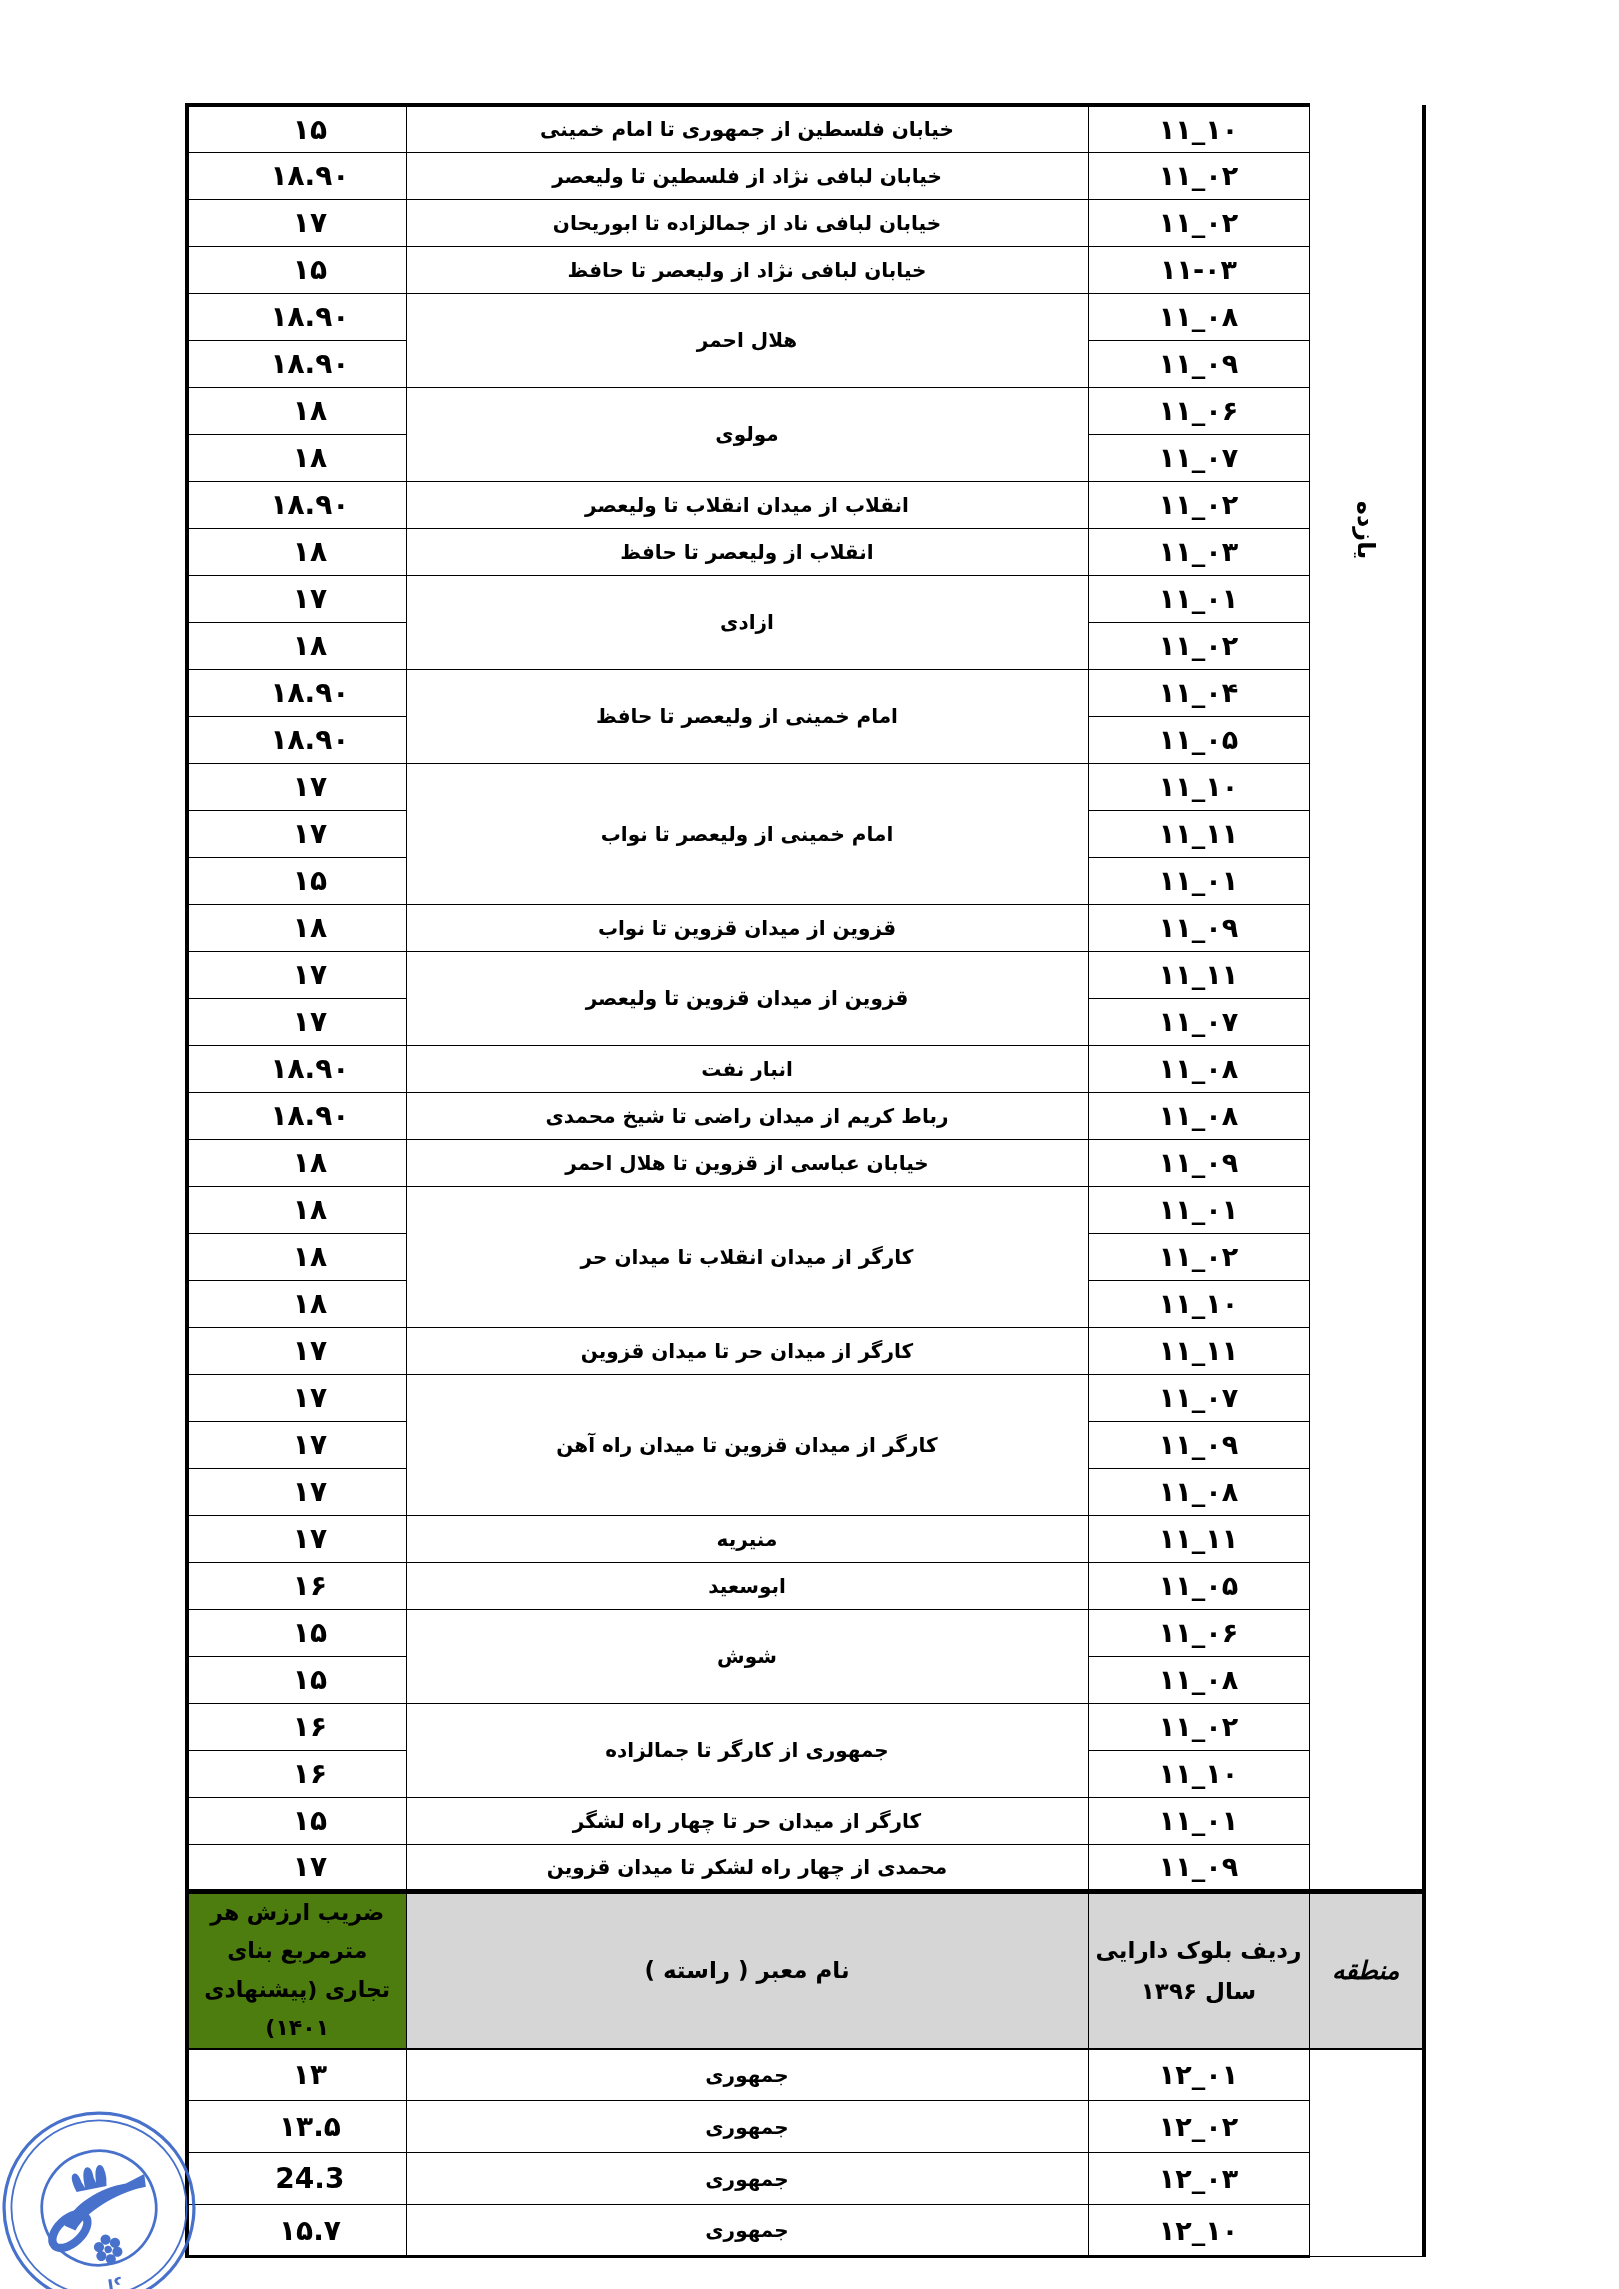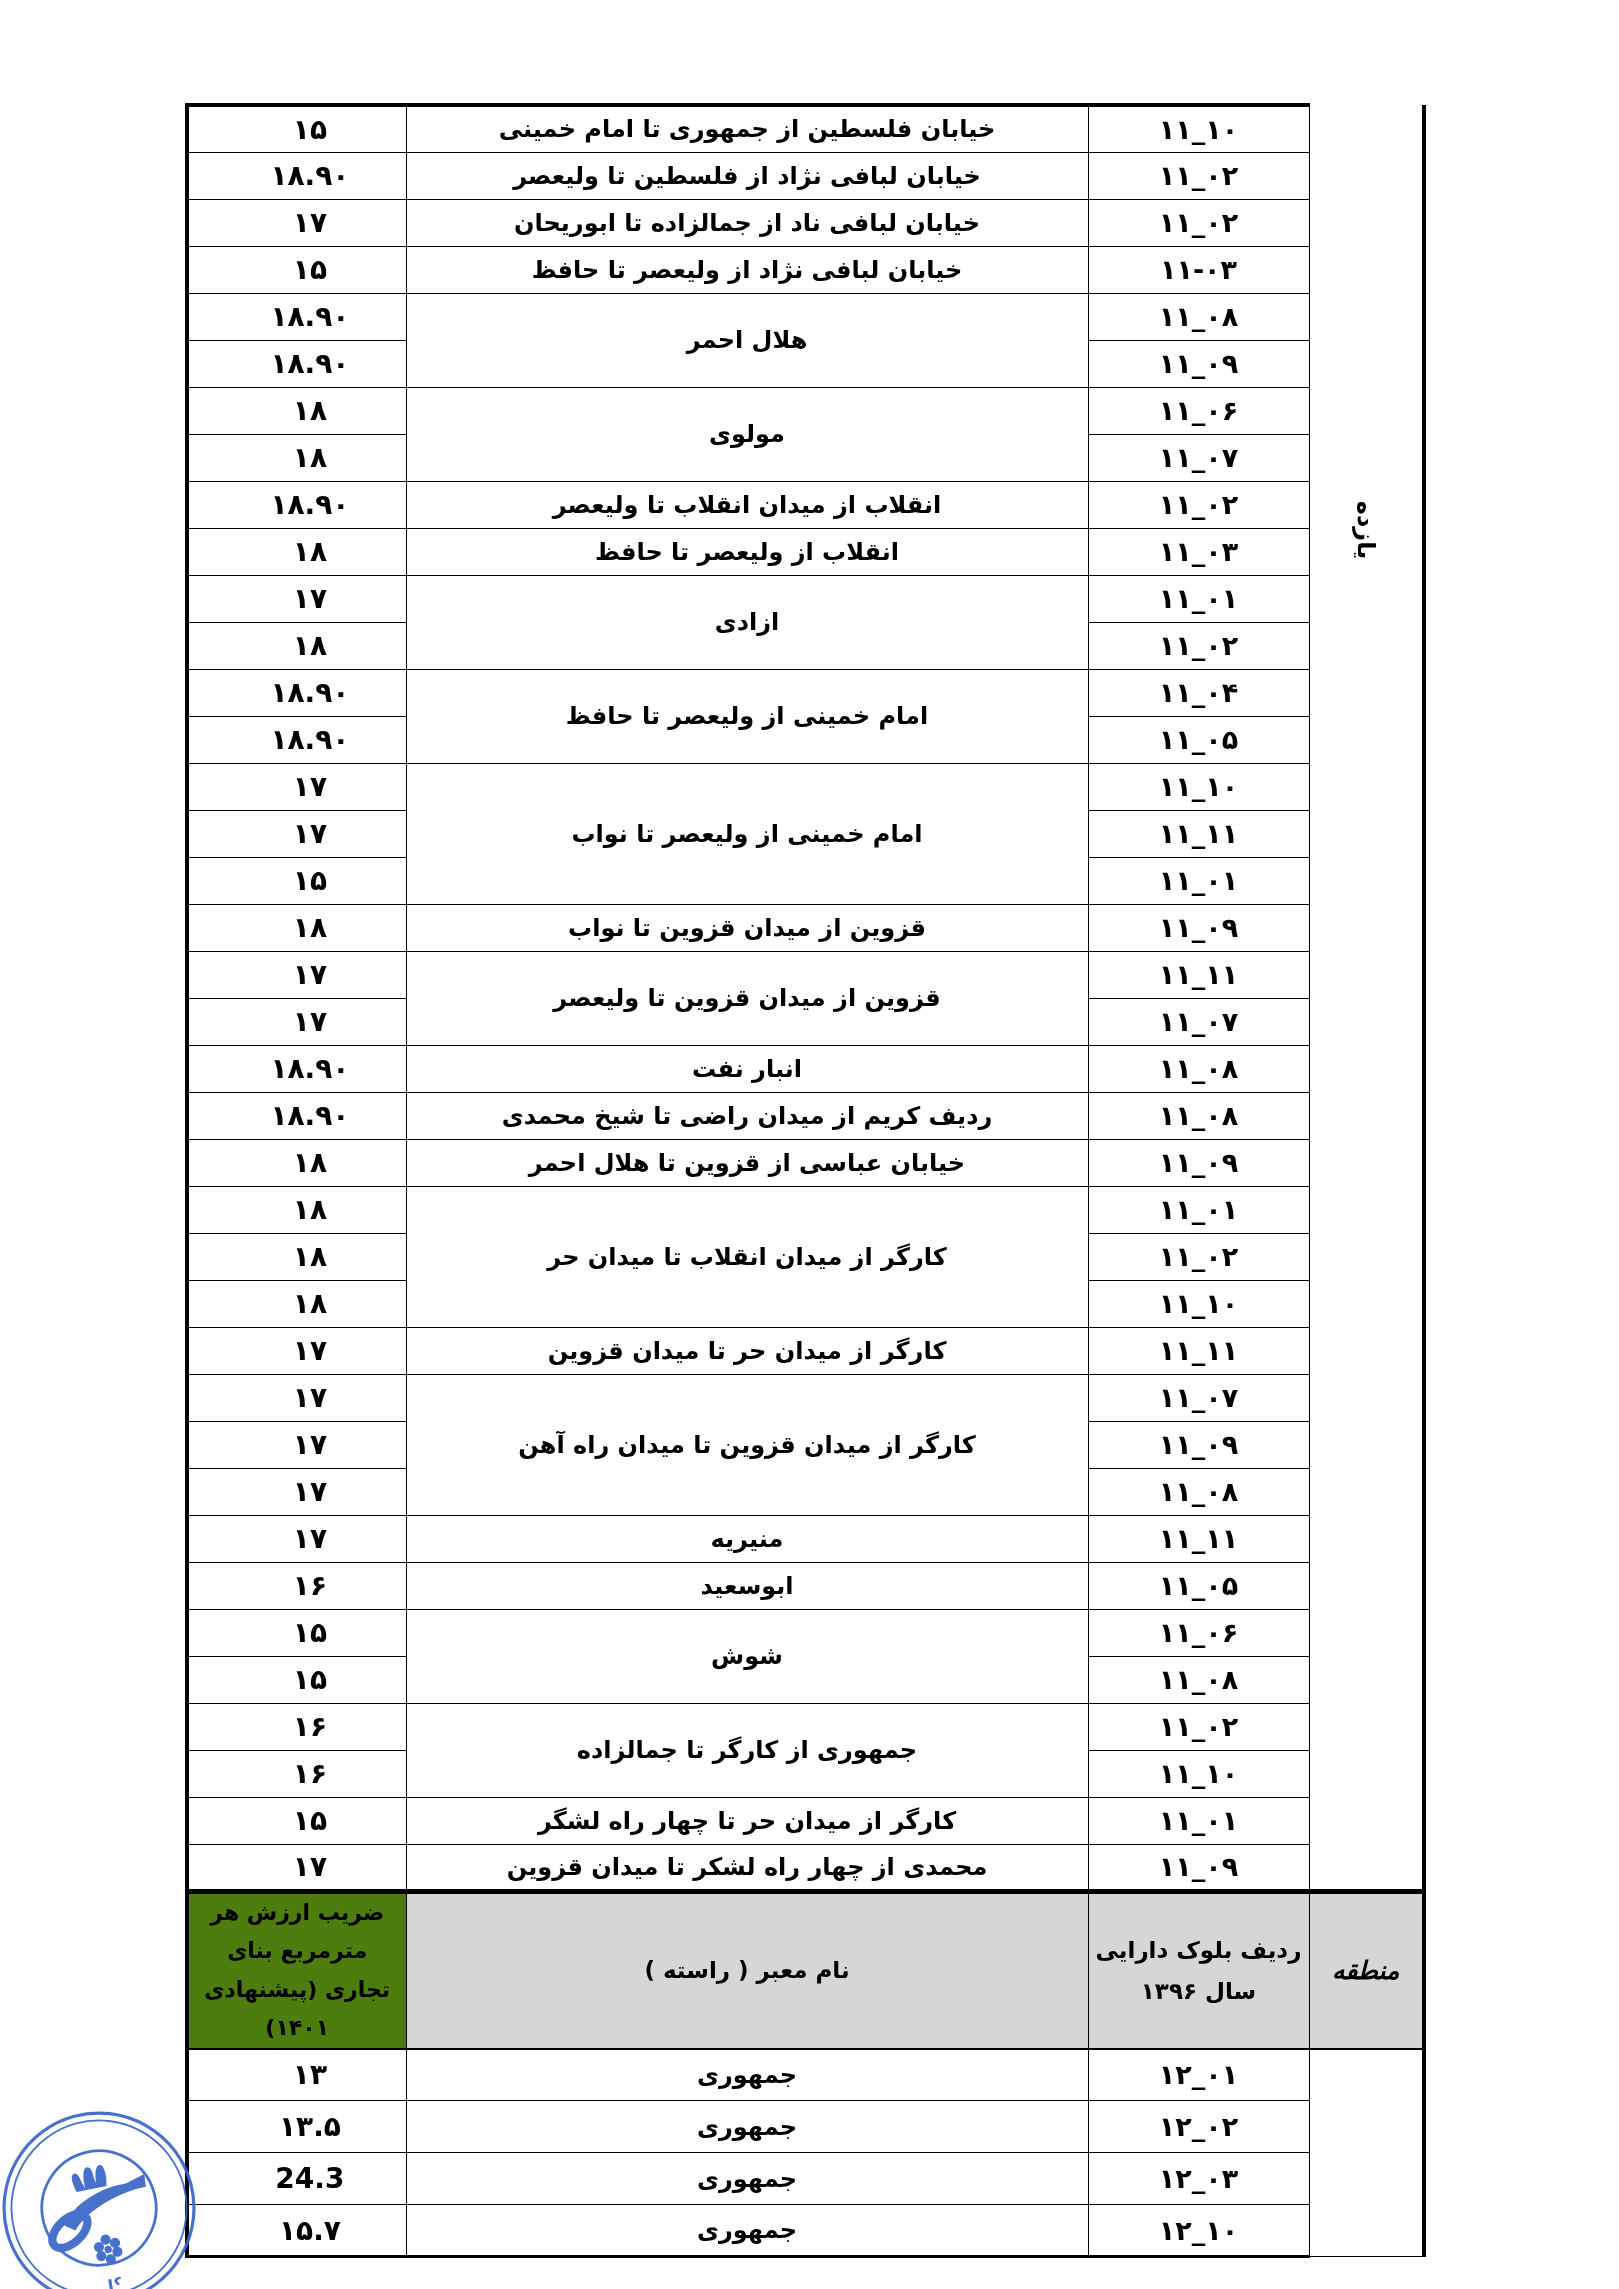--- a/index.html
+++ b/index.html
@@ -17,21 +17,21 @@
   }
   
   .grid td.outer-left{border-left:4.6px solid #000;padding-left:29px;}
   .grid td.outer-right{border-right:4.6px solid #000;}
   #tbody-11 tr:first-child td:not(.region-cell){border-top:4.6px solid #000;}
   td.top-open{border-top:none;}
   #tbody-12 tr:last-child td{border-bottom:3.7px solid #000;}
   .header-row td{border-top:5.5px solid #000;border-bottom:2.8px solid #000;}
   
   .value-cell{font-size:28px;}
-  .street-cell{font-size:24px;}
+  .street-cell{font-size:20px;}
   .code-cell{font-size:27px;letter-spacing:0.9px;}
   .num{direction:ltr;unicode-bidi:bidi-override;}
   .region-cell{position:relative;}
   .v-label{
     position:absolute;left:50%;top:425px;
     transform:translate(-50%,-50%) rotate(90deg);
     font-size:24px;font-weight:bold;white-space:nowrap;
   }
   .header-row td{background:#d6d6d6;font-size:23px;line-height:1.75;}
   .header-row td.white-bg{background:#4d7c0f;font-size:22px;padding:0 9.2px;}
@@ -146,21 +146,21 @@
         <td class="code-cell"><span class="num">۱۱_۰۷</span></td>
         <td class="value-cell outer-left"><span class="num">۱۷</span></td>
       </tr>
       <tr style="height: 47px;">
         <td class="code-cell"><span class="num">۱۱_۰۸</span></td>
         <td class="street-cell" rowspan="1">انبار نفت</td>
         <td class="value-cell outer-left"><span class="num">۱۸.۹۰</span></td>
       </tr>
       <tr style="height: 47px;">
         <td class="code-cell"><span class="num">۱۱_۰۸</span></td>
-        <td class="street-cell" rowspan="1">ردیف کریم از میدان راضی تا شیخ محمدی</td>
+        <td class="street-cell" rowspan="1">رباط کریم از میدان راضی تا شیخ محمدی</td>
         <td class="value-cell outer-left"><span class="num">۱۸.۹۰</span></td>
       </tr>
       <tr style="height: 47px;">
         <td class="code-cell"><span class="num">۱۱_۰۹</span></td>
         <td class="street-cell" rowspan="1">خیابان عباسی از قزوین تا هلال احمر</td>
         <td class="value-cell outer-left"><span class="num">۱۸</span></td>
       </tr>
       <tr style="height: 47px;">
         <td class="code-cell"><span class="num">۱۱_۰۱</span></td>
         <td class="street-cell" rowspan="3">کارگر از میدان انقلاب تا میدان حر</td>

